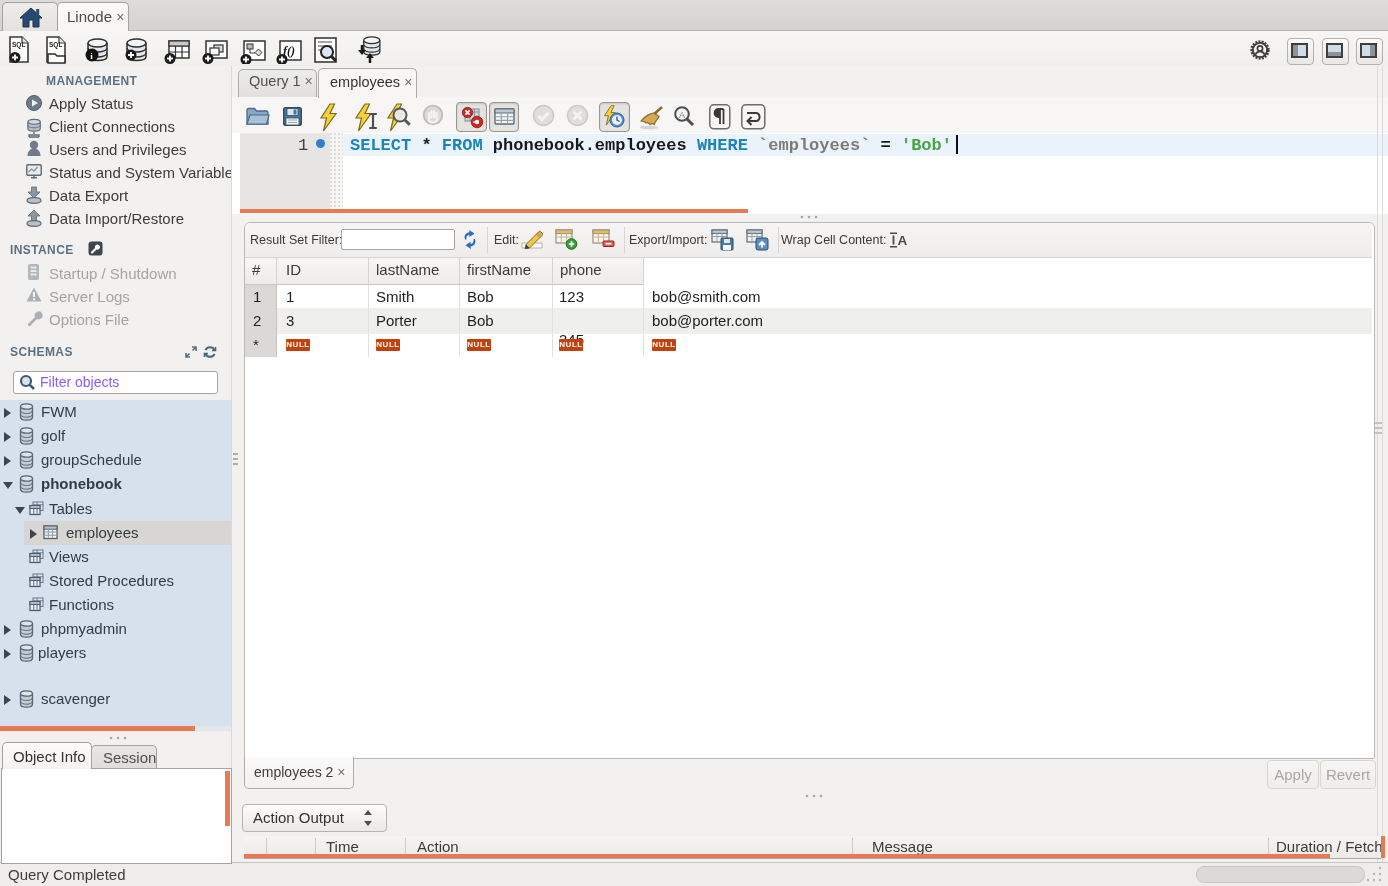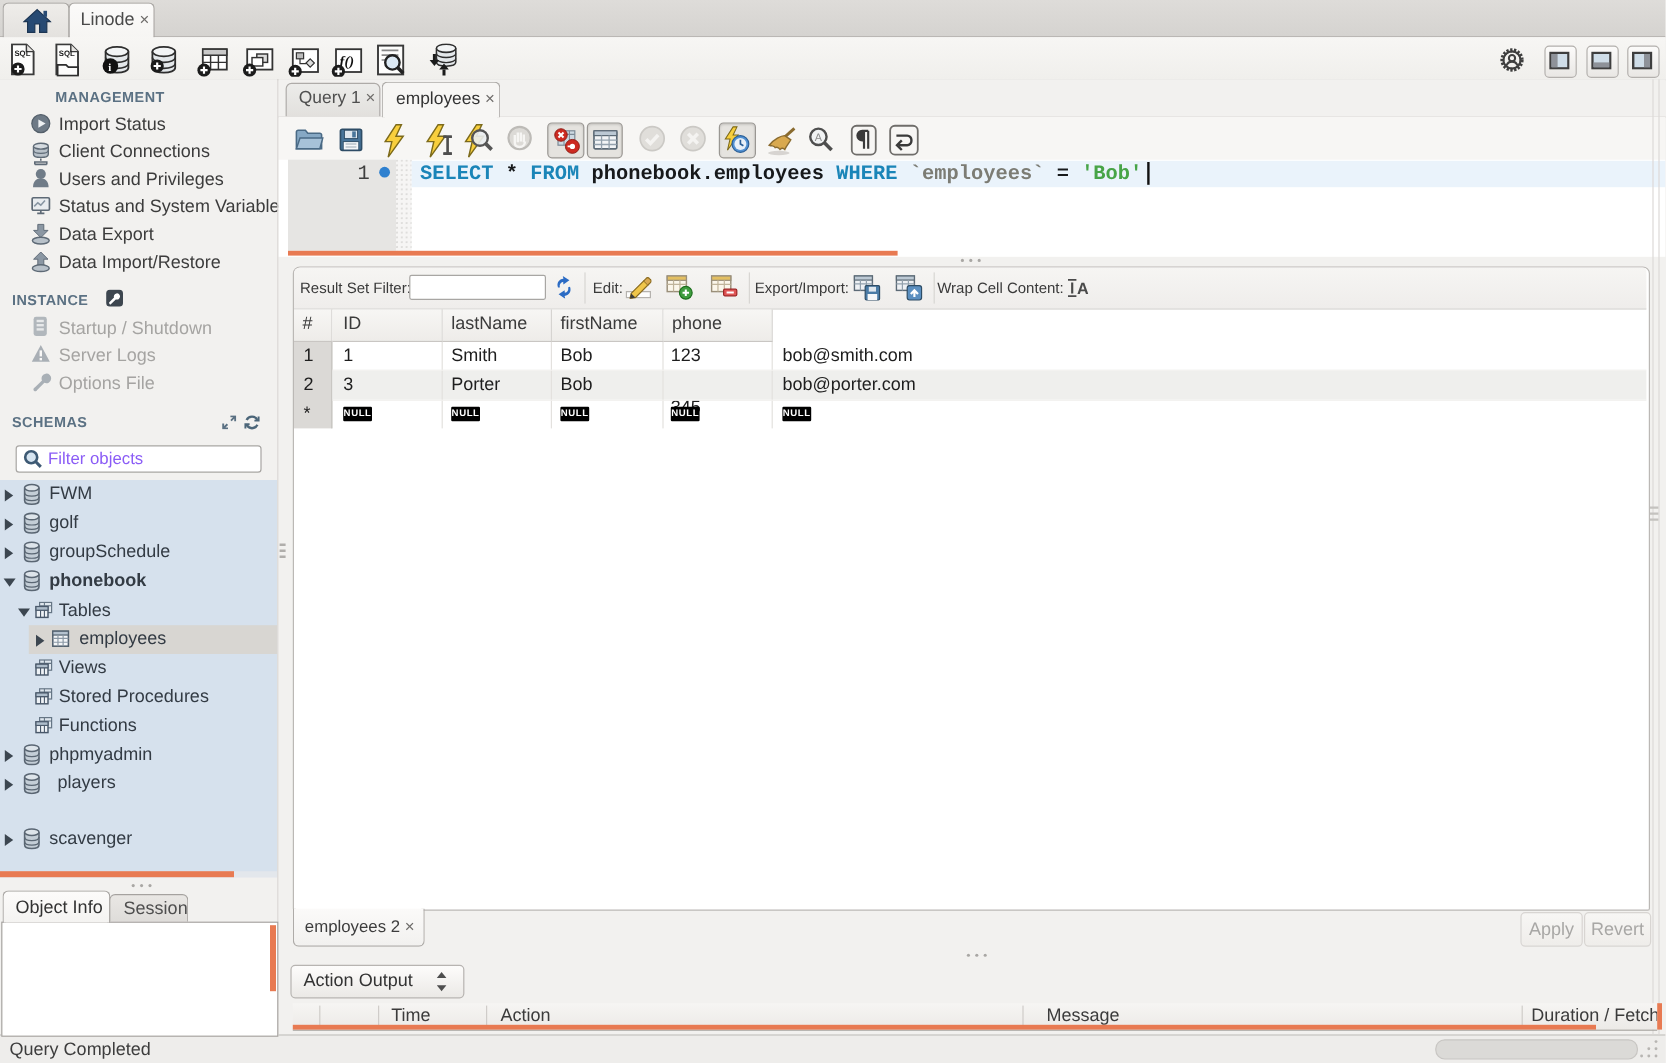--- a/index.html
+++ b/index.html
@@ -52,21 +52,21 @@
 .bt{color:#7c7c74;}
 .st{color:#47a447;}
 #ed_hscroll{left:240px;top:209px;width:508px;height:4px;background:#e87a52;}
 
 #rpanel{left:244px;top:222px;width:1129px;height:535px;background:#fff;border:1px solid #bbb8b5;border-radius:6px 6px 2px 2px;overflow:hidden;}
 #rtoolbar{left:0;top:0;width:1127px;height:34px;background:linear-gradient(#f6f5f3,#efedeb);border-bottom:1px solid #d5d3d0;font-size:12.5px;color:#3a3a3a;}
 #rtoolbar > span{white-space:nowrap;}
 #grid{left:0px;top:35px;width:1127px;height:132px;}
 .ghead{position:absolute;top:0;height:26px;background:linear-gradient(#f7f6f4,#eeece9);border-bottom:1px solid #c9c6c3;border-right:1px solid #d6d4d1;font-size:15px;color:#3b3b3b;}
 .gcell{position:absolute;font-size:15px;color:#1e1e1e;padding-top:3px;}
-.nullb{position:absolute;width:24px;height:12px;background:#000000;border-radius:1px;color:#fff;font-size:8px;font-weight:bold;text-align:center;line-height:12px;letter-spacing:.5px;}
+.nullb{position:absolute;width:24px;height:12px;background:#c2410c;border-radius:1px;color:#fff;font-size:8px;font-weight:bold;text-align:center;line-height:12px;letter-spacing:.5px;}
 
 #btab{left:244px;top:757px;width:108px;height:31px;background:linear-gradient(#fbfaf9,#f2f1ef);border:1px solid #aeaba8;border-top:none;border-radius:0 0 5px 5px;font-size:14px;color:#3d3d3d;}
 .btn{position:absolute;top:760px;height:27px;border:1px solid #d8d5d2;border-radius:4px;background:linear-gradient(#f7f6f4,#efedea);color:#a8a7a5;font-size:15px;text-align:center;line-height:27px;}
 
 #aocombo{left:242px;top:804px;width:143px;height:26px;border:1px solid #b7b4b1;border-radius:4px;background:linear-gradient(#fdfcfb,#ebe9e6);font-size:15px;color:#333;}
 #aohead{left:244px;top:836px;width:1137px;height:22px;background:linear-gradient(#f6f5f3,#eceae7);font-size:15px;color:#3b3b3b;overflow:hidden;}
 #aohead span{white-space:nowrap;}
 .colsep{position:absolute;top:2px;width:1px;height:18px;background:#cfccc9;}
 #ao_hscroll{left:244px;top:854px;width:1086px;height:4px;background:#e87a52;}
 </style>
@@ -273,21 +273,21 @@
     <path d="M2.5 5 a5 5 0 0 1 9 0" fill="none" stroke="#4c6679" stroke-width="2"></path>
     <path d="M12.5 2 v3.5 H9" fill="none" stroke="#4c6679" stroke-width="1.6"></path>
     <path d="M11.5 9 a5 5 0 0 1 -9 0" fill="none" stroke="#4c6679" stroke-width="2"></path>
     <path d="M1.5 12 V8.5 H5" fill="none" stroke="#4c6679" stroke-width="1.6"></path>
   </svg>
 
 <svg class="abs" style="left:19px;top:374px;z-index:5;" width="17" height="17" viewBox="0 0 17 17">
     <circle cx="7" cy="7" r="5" fill="#d6e4f0" stroke="#3e5a74" stroke-width="2.2"></circle>
     <path d="M10.8 10.8 L15 15" stroke="#3e5a74" stroke-width="2.6"></path>
   </svg>
-<div class="sbitem" style="top:95px;">Import Status</div>
+<div class="sbitem" style="top:95px;">Apply Status</div>
 <div class="sbitem" style="top:118px;">Client Connections</div>
 <div class="sbitem" style="top:141px;">Users and Privileges</div>
 <div class="sbitem" style="top:164px;">Status and System Variables</div>
 <div class="sbitem" style="top:187px;">Data Export</div>
 <div class="sbitem" style="top:210px;">Data Import/Restore</div>
 <div class="sechdr" style="top:243px;">INSTANCE</div>
 <div class="sbitem sbdis" style="top:265px;">Startup / Shutdown</div>
 <div class="sbitem sbdis" style="top:288px;">Server Logs</div>
 <div class="sbitem sbdis" style="top:311px;">Options File</div>
 <div class="sechdr" style="top:345px;">SCHEMAS</div>
@@ -382,21 +382,21 @@
     <svg style="position:absolute;left:19px;top:2px;" width="15" height="19">
       <use href="#tcyl"></use>
     </svg>
     <span class="ttext" style="left:41px;">phpmyadmin</span>
   </div>
 <div class="trow" style="top:641px;">
     <i class="exp expC" style="left:4px;"></i>
     <svg style="position:absolute;left:19px;top:2px;" width="15" height="19">
       <use href="#tcyl"></use>
     </svg>
-    <span class="ttext" style="left:48px;">players</span>
+    <span class="ttext" style="left:38px;">players</span>
   </div>
 <div class="trow" style="top:687px;">
     <i class="exp expC" style="left:4px;"></i>
     <svg style="position:absolute;left:19px;top:2px;" width="15" height="19">
       <use href="#tcyl"></use>
     </svg>
     <span class="ttext" style="left:41px;">scavenger</span>
   </div>
 <div class="abs" style="left:0;top:726px;width:231px;height:5px;background:#e3e7ec;"></div>
 <div class="abs" style="left:0;top:726px;width:195px;height:5px;background:#e87a52;"></div>

